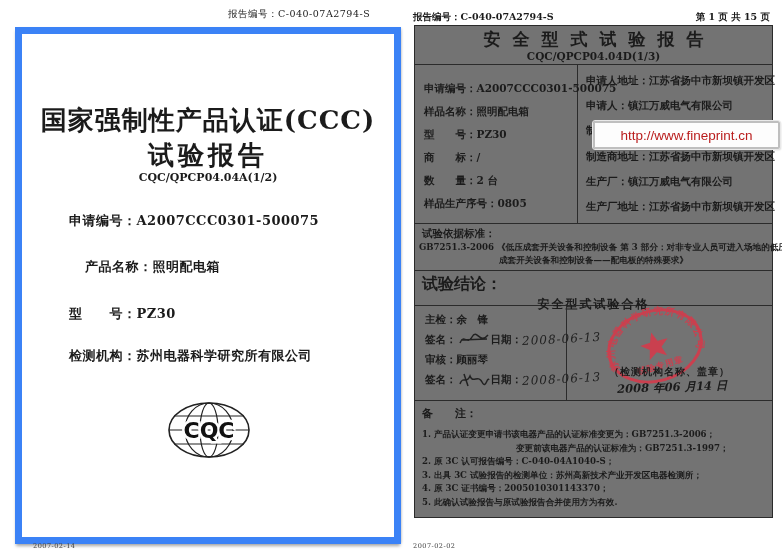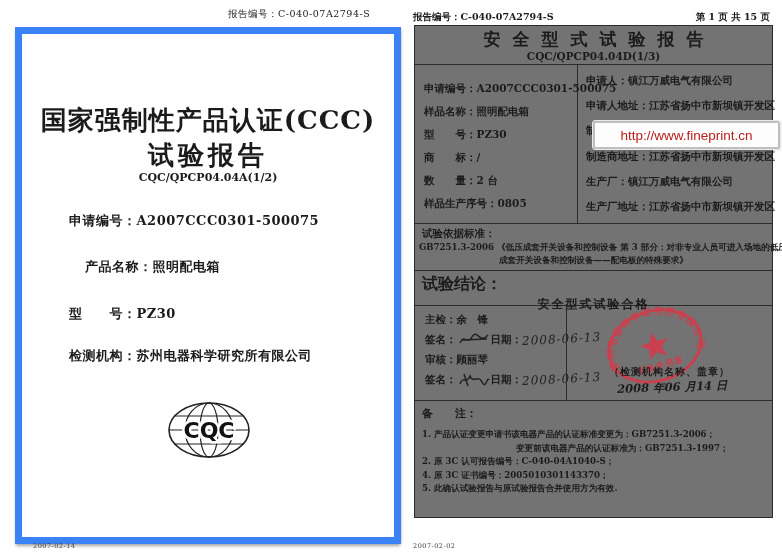--- a/index.html
+++ b/index.html
@@ -120,22 +120,22 @@
     <div class="cell-info row-b">
       <div class="info-l">
         <div class="irow">申请编号：A2007CCC0301-500075</div>
         <div class="irow">样品名称：照明配电箱</div>
         <div class="irow">型　　号：PZ30</div>
         <div class="irow">商　　标：/</div>
         <div class="irow">数　　量：2 台</div>
         <div class="irow">样品生产序号：0805</div>
       </div>
       <div class="info-r">
+        <div class="irow">申请人地址：江苏省扬中市新坝镇开发区</div>
         <div class="irow">申请人：镇江万威电气有限公司</div>
-        <div class="irow">申请人地址：江苏省扬中市新坝镇开发区</div>
         <div class="irow">制造商：镇江万威电气有限公司</div>
         <div class="irow">制造商地址：江苏省扬中市新坝镇开发区</div>
         <div class="irow">生产厂：镇江万威电气有限公司</div>
         <div class="irow">生产厂地址：江苏省扬中市新坝镇开发区</div>
       </div>
     </div>
 
     <div class="cell-std row-b">
       <div class="std-label">试验依据标准：</div>
       <div class="std-l1">GB7251.3-2006 《低压成套开关设备和控制设备 第 3 部分：对非专业人员可进入场地的低压</div>
@@ -177,20 +177,21 @@
         <div class="stamp-date">2008 年06 月14 日</div>
 
       </div>
     </div>
 
     <div class="cell-remarks">
       <div class="rem-label">备　　注：</div>
       <div class="rem-line">1. 产品认证变更申请书该电器产品的认证标准变更为：GB7251.3-2006；</div>
       <div class="rem-line rem-indent">变更前该电器产品的认证标准为：GB7251.3-1997；</div>
       <div class="rem-line">2. 原 3C 认可报告编号：C-040-04A1040-S；</div>
+      <div class="rem-line">3. 出具 3C 试验报告的检测单位：苏州高新技术产业开发区电器检测所；</div>
       <div class="rem-line">4. 原 3C 证书编号：2005010301143370；</div>
       <div class="rem-line">5. 此确认试验报告与原试验报告合并使用方为有效.</div>
     </div>
   </div>
 
   <div class="abs footer-date fd-right">2007-02-02</div>
 
   <div class="abs watermark">http://www.fineprint.cn</div>
 
 </div>

